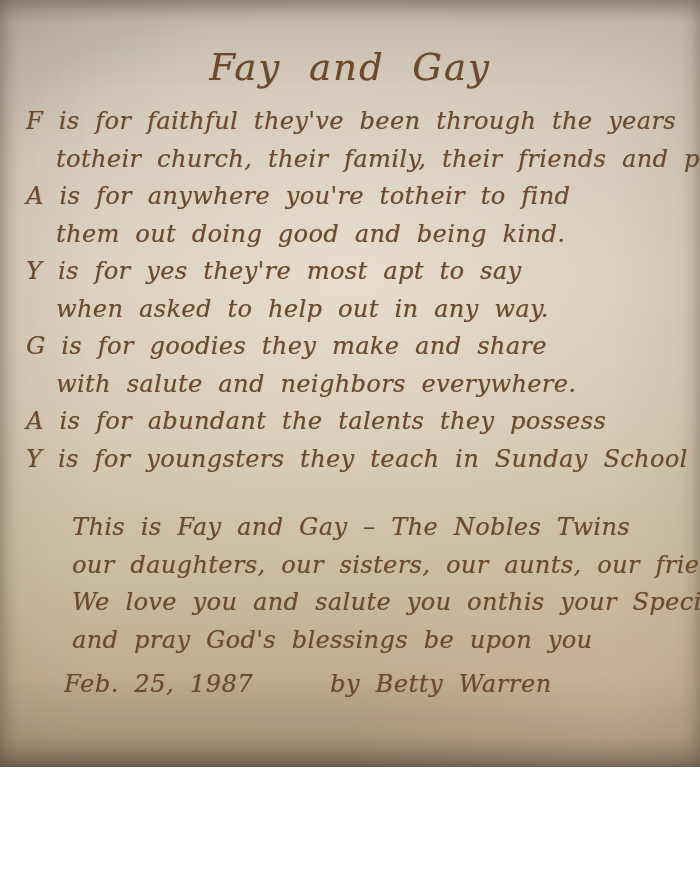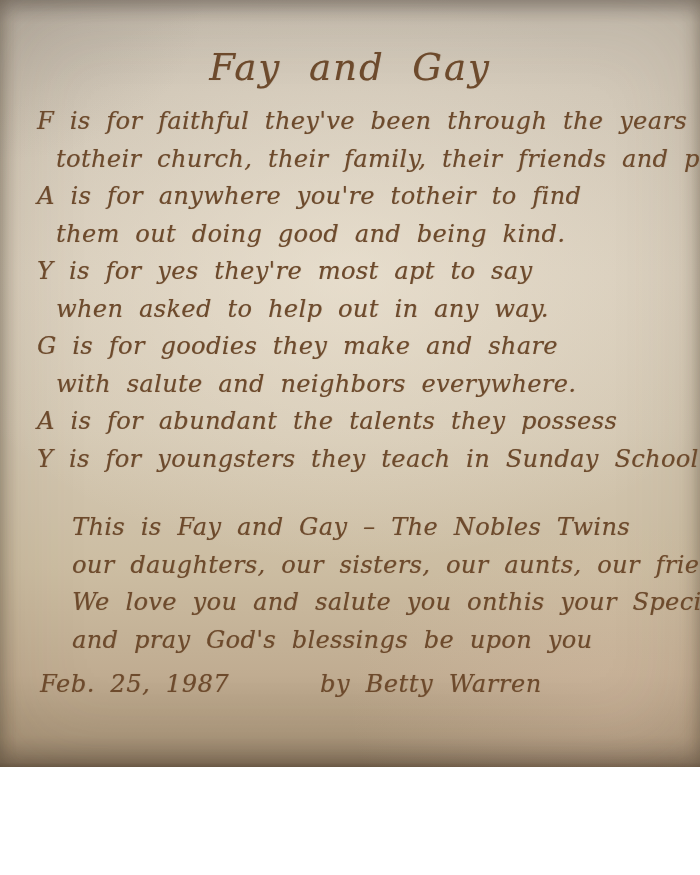--- a/index.html
+++ b/index.html
@@ -49,36 +49,36 @@
     font-size: 24px;
     line-height: 37.5px;
     letter-spacing: 0.4px;
     word-spacing: 0.32em;
   }
   .stanza-2 {
     margin-top: 31px;
     padding-left: 72px;
   }
   .line { white-space: nowrap; }
-  .indent-0 { margin-left: 11px; }
+  .indent-0 { margin-left: 0; }
   .indent-1 { margin-left: 30px; }
   .indent-2 { margin-left: 0; }
   .footer {
     position: relative;
     margin-top: 7px;
-    padding-left: 40px;
+    padding-left: 64px;
     font-size: 24px;
     line-height: 37.5px;
     letter-spacing: 0.6px;
     word-spacing: 0.3em;
     white-space: nowrap;
   }
   .byline {
     position: absolute;
-    left: 320px;
+    left: 330px;
     top: 0;
   }
 </style>
 </head>
 <body>
 
 <div class="page">
   <div class="title ink">Fay and Gay</div>
 
   <div class="poem stanza-1 ink">

